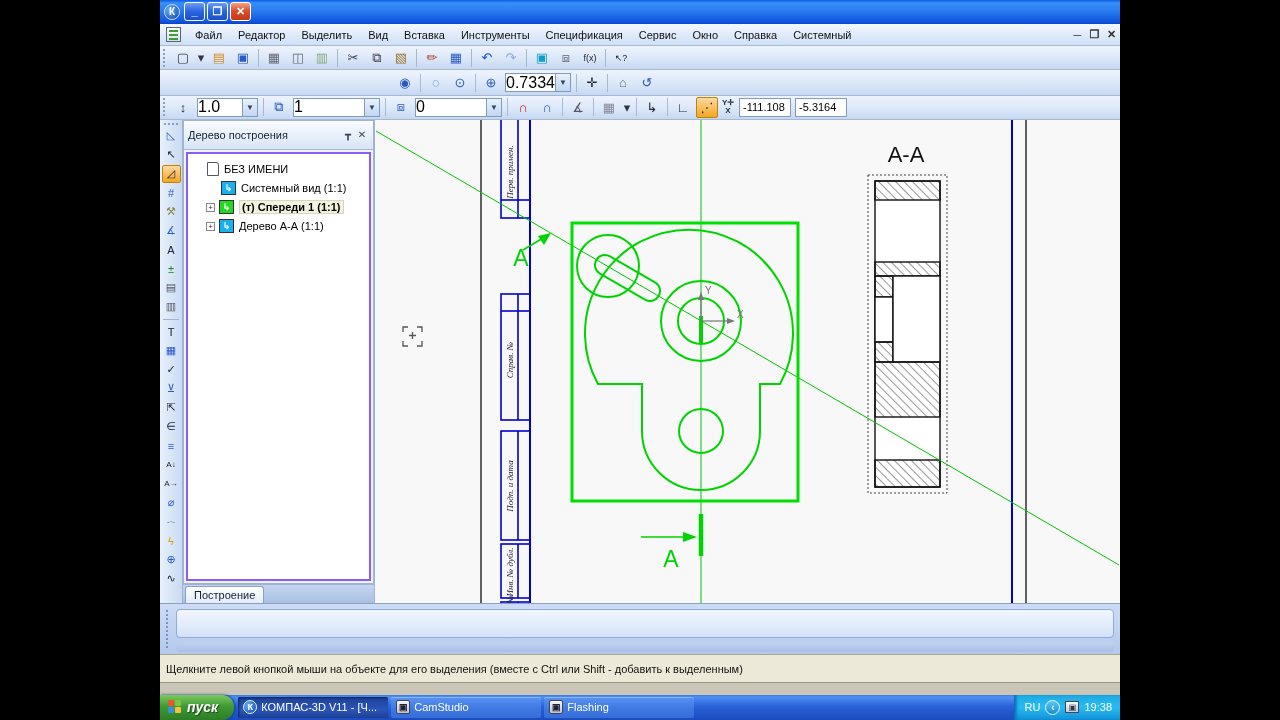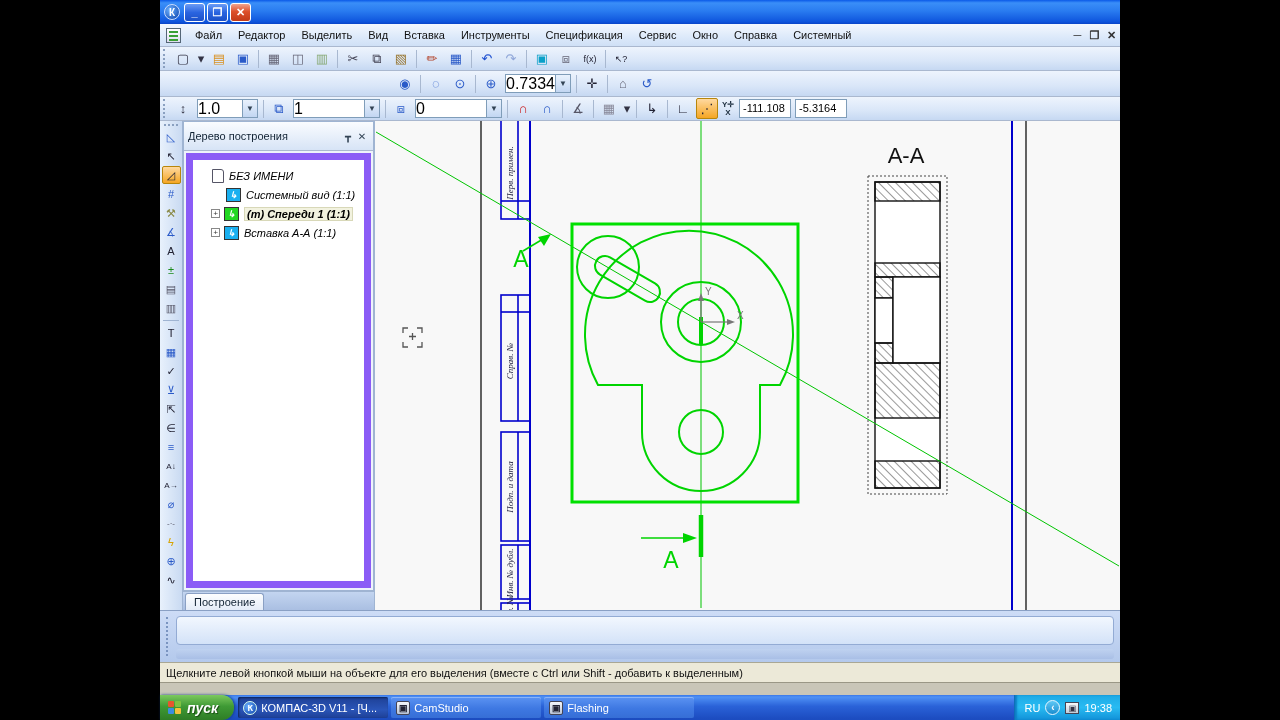--- a/index.html
+++ b/index.html
@@ -46,40 +46,40 @@
   .compact .cgrip { width:60%; border-top:2px dotted #8aa0c0; margin:3px 0 2px; }
   .cbtn { width:19px; height:18px; display:flex; align-items:center; justify-content:center; font-size:11px; border:1px solid transparent; border-radius:2px; margin:0 0 1px; }
   .cbtn.active { background:linear-gradient(180deg,#ffd9a0,#f5a623); border:1px solid #b8860b; }
   .csep { width:70%; height:1px; background:#9fb4d2; margin:2px 0 3px; }
 
   .leftcol { width:192px; display:flex; flex-direction:column; border-right:1px solid #9fb4d2; }
   .treepanel { flex:1; display:flex; flex-direction:column; background:#eef3fb; border:1px solid #9fb4d2; }
   .treehead { height:29px; display:flex; align-items:center; background:linear-gradient(180deg,#fafcff,#d7e4f6); border-bottom:1px solid #aab8cf; font-size:11px; color:#123; padding:0 4px; }
   .treehead .t { flex:1; }
   .hbtn { width:14px; text-align:center; font-size:10px; color:#345; }
-  .treebody { flex:1; background:#fff; margin:2px; border:7px solid #8b5cf6; padding:6px 4px; font-size:11px; color:#000; overflow:hidden;font-style:italic; }
+  .treebody { flex:1; background:#fff; margin:2px; border:2px solid #8b5cf6; padding:6px 4px; font-size:11px; color:#000; overflow:hidden; }
   .trow { display:flex; align-items:center; height:19px; white-space:nowrap; }
   .trow .indent { width:14px; }
   .plusbox { width:9px; height:9px; border:1px solid #888; background:#fff; font-size:8px; line-height:7px; text-align:center; color:#333; margin-right:4px; }
   .noplus { width:15px; }
   .docicon { width:12px; height:14px; background:#fff; border:1px solid #556; border-radius:0 3px 0 0; margin-right:5px; }
   .viewicon { width:15px; height:14px; border:1px solid #333; color:#fff; font-size:9px; line-height:12px; text-align:center; margin-right:5px; font-weight:bold; }
   .sel-row .lbl { font-weight:bold; background:#f2f2df; border:1px solid #d8d8b8; padding:0 2px; }
   .tabstrip { height:19px; background:linear-gradient(180deg,#c3d5f0,#aabfe2); display:flex; align-items:flex-end; padding-left:2px; border-top:1px solid #9fb4d2; }
   .tab { height:17px; background:linear-gradient(180deg,#fdfeff,#e4ecf8); border:1px solid #8aa0c4; border-bottom:none; border-radius:3px 3px 0 0; font-size:11px; padding:2px 8px; color:#123; }
 
   .canvas { flex:1; position:relative; background:#f8f8f8; overflow:hidden; }
   .canvas svg { position:absolute; left:0; top:0; }
 
   
   .proppanel { height:52px; background:linear-gradient(180deg,#cddcf6,#b4c9ec); border-top:1px solid #8aa0c4; position:relative; }
   .proppanel .pgrip { position:absolute; left:6px; top:6px; bottom:6px; border-left:2px dotted #7a94c0; }
   .propinner { position:absolute; left:16px; right:6px; top:5px; height:29px; border:1px solid #93abd4; border-radius:4px; background:linear-gradient(180deg,#f2f7fe,#d3e2f8); }
   .propinner2 { position:absolute; left:16px; right:6px; top:38px; height:10px; border-radius:3px; background:linear-gradient(180deg,#bfd2f0,#a9bfe6); }
-  .statusmsg { height:20px; background:#ece9d8; border-top:1px solid #a9a794; font-size:11px; color:#111; display:flex; align-items:center; padding-left:6px; }
+  .statusmsg { height:28px; background:#ece9d8; border-top:1px solid #a9a794; font-size:11px; color:#111; display:flex; align-items:center; padding-left:6px; }
   .graystrip { height:13px; background:#c9c6b8; border-top:1px solid #9a9786; }
 
   
   .taskbar { height:25px; display:flex; align-items:stretch; background:linear-gradient(180deg,#3a77e8 0%,#4f91f5 8%,#2a62d8 45%,#1c4cc0 95%); }
   .startbtn { display:flex; align-items:center; gap:5px; padding:0 16px 0 8px; border-radius:0 12px 12px 0;
     background:linear-gradient(180deg,#7cc95e 0%,#3f9a35 45%,#2e7d26 100%); color:#fff; font-weight:bold; font-style:italic; font-size:14px; text-shadow:1px 1px 1px #1a4a14; box-shadow:1px 0 3px #123c8c; }
   .winflag { width:14px; height:14px; display:grid; grid-template-columns:6px 6px; grid-template-rows:6px 6px; gap:1px; }
   .winflag span { border-radius:1px; }
   .tasks { flex:1; display:flex; align-items:center; gap:3px; padding:2px 4px; overflow:hidden; }
   .task { display:flex; align-items:center; gap:4px; width:150px; height:21px; border-radius:2px; padding:0 5px; font-size:11px; color:#fff; white-space:nowrap; overflow:hidden;
@@ -268,21 +268,21 @@
               <div class="trow sel-row">
                 <span class="indent"></span>
                 <span class="plusbox">+</span>
                 <span class="viewicon" style="background: rgb(34, 216, 34);">↳</span>
                 <span class="lbl" style="font-weight: bold;">(т) Спереди 1 (1:1)</span>
               </div>
               <div class="trow">
                 <span class="indent"></span>
                 <span class="plusbox">+</span>
                 <span class="viewicon" style="background: rgb(26, 176, 240);">↳</span>
-                <span class="lbl">Вставка А-А (1:1)</span>
+                <span class="lbl">Дерево А-А (1:1)</span>
               </div>
             </div>
         </div>
         <div class="tabstrip">
           <div class="tab">Построение</div>
         </div>
       </div>
 
       <div class="canvas">
         <svg width="745" height="489" viewBox="0 0 745 489">

